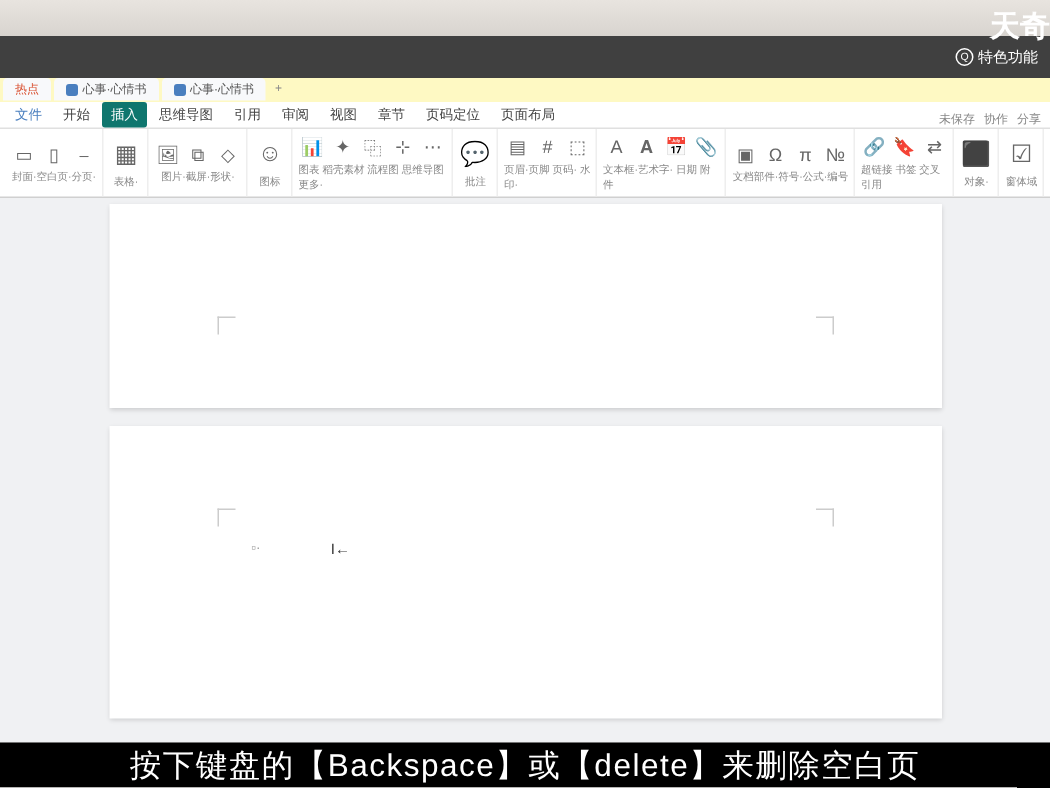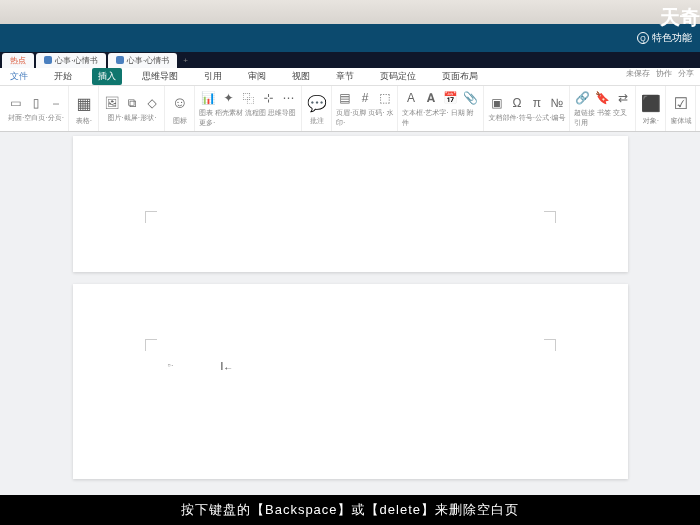--- a/index.html
+++ b/index.html
@@ -1,27 +1,27 @@
 <!DOCTYPE html>
 <html><head>
 <meta charset="utf-8">
 <style>
 *{margin:0;padding:0;box-sizing:border-box;font-family:"Microsoft YaHei",sans-serif}
 body{width:700px;height:525px;background:#f5f3f0;position:relative;overflow:hidden}
 .topbar{height:24px;background:linear-gradient(180deg,#e8e4df,#d8d4cf);position:relative}
-.blackbar{height:28px;background:#0c4a6e;position:relative;display:flex;align-items:center;justify-content:flex-end;padding-right:8px;color:#fff}
+.blackbar{height:28px;background:#404040;position:relative;display:flex;align-items:center;justify-content:flex-end;padding-right:8px;color:#fff}
 .logo-big{position:absolute;right:0;top:-20px;font-size:20px;font-weight:700}
 .logo-small{font-size:10px;display:flex;align-items:center;gap:3px}
 .logo-small .circ{width:12px;height:12px;border:1.5px solid #fff;border-radius:50%;display:inline-flex;align-items:center;justify-content:center;font-size:7px}
-.tabs{height:16px;background:#0f172a;display:flex;align-items:center;font-size:8px;color:#555}
+.tabs{height:16px;background:#fef9c3;display:flex;align-items:flex-start;font-size:8px;color:#555}
 .tab{padding:2px 8px;background:#f8f9fb;border-top-left-radius:3px;border-top-right-radius:3px;margin-left:2px;display:flex;align-items:center;gap:3px}
 .tab.hot{color:#d94f2f}
 .tab .dot{width:8px;height:8px;background:#4a7fbf;border-radius:2px}
 .tab-add{padding:2px 6px;color:#888}
-.menubar{height:18px;background:#fff;display:flex;align-items:flex-start;font-size:9px;color:#444;padding:0 4px;gap:14px;border-bottom:1px solid #e0e0e0;position:relative}
+.menubar{height:18px;background:#fff;display:flex;align-items:flex-end;font-size:9px;color:#444;padding:0 4px;gap:2px;border-bottom:1px solid #e0e0e0;position:relative}
 .menu-item{padding:2px 6px}
 .menu-item.active{background:#0f766e;color:#fff;border-radius:2px}
 .menu-item.file{color:#4a7fbf}
 .menu-right{position:absolute;right:6px;display:flex;gap:6px;font-size:8px;color:#888}
 .ribbon{height:46px;background:#fff;border-bottom:1px solid #d0d0d0;display:flex;align-items:center;padding:0 4px;gap:1px;overflow:hidden}
 .rgroup{display:flex;flex-direction:column;align-items:center;padding:0 3px;border-right:1px solid #eee;height:100%;justify-content:center}
 .rgroup .icons{display:flex;gap:2px;align-items:center}
 .ricon{width:18px;height:18px;display:flex;align-items:center;justify-content:center;font-size:12px;color:#666}
 .ricon.lg{width:22px;height:24px;font-size:16px}
 .rlabel{font-size:7px;color:#888;margin-top:1px}
@@ -31,21 +31,21 @@
 .page2{height:200px}
 .page-mark{position:absolute;width:12px;height:12px;border:1px solid #ccc}
 .page-mark.tl{left:72px;top:75px;border-right:none;border-bottom:none}
 .page-mark.tr{right:72px;top:75px;border-left:none;border-bottom:none}
 .page2 .page-mark.tl{left:72px;top:55px}
 .page2 .page-mark.tr{right:72px;top:55px}
 .cursor{position:absolute;left:148px;top:77px;font-size:10px;color:#333}
 .pg-icon{position:absolute;left:95px;top:76px;font-size:9px;color:#999}
 .statusbar{height:16px;background:#f5f6f8;border-top:1px solid #ddd;display:flex;align-items:center;justify-content:space-between;font-size:8px;color:#777;padding:0 6px}
 .status-right{display:flex;gap:4px;align-items:center}
-.caption{position:absolute;bottom:0;left:0;right:0;height:30px;background:#000;color:#fff;display:flex;align-items:center;justify-content:center;font-size:13px;letter-spacing:1px}
+.caption{position:absolute;bottom:0;left:0;right:0;height:30px;background:#000;color:#fff;display:flex;align-items:center;justify-content:center;font-size:21px;letter-spacing:1px}
 </style>
 </head>
 <body>
 
 <div class="topbar"></div>
 
 <div class="blackbar">
   <span class="logo-big">天奇</span>
   <span class="logo-small">
     <span class="circ">Q</span>

